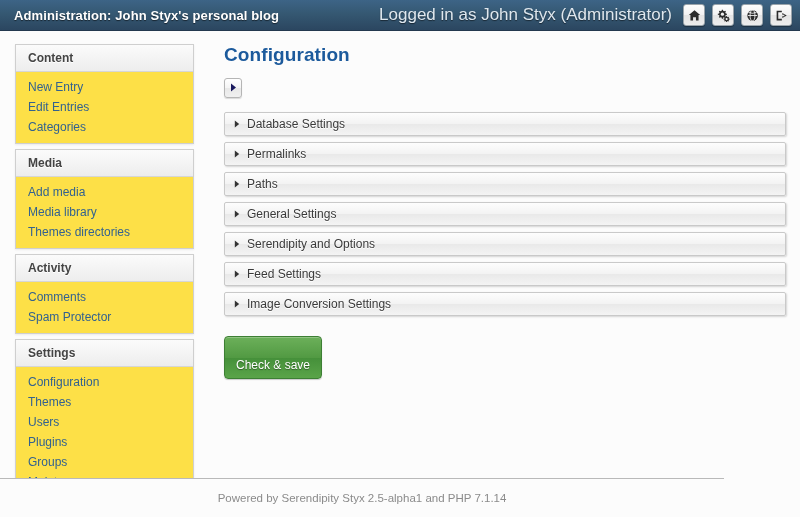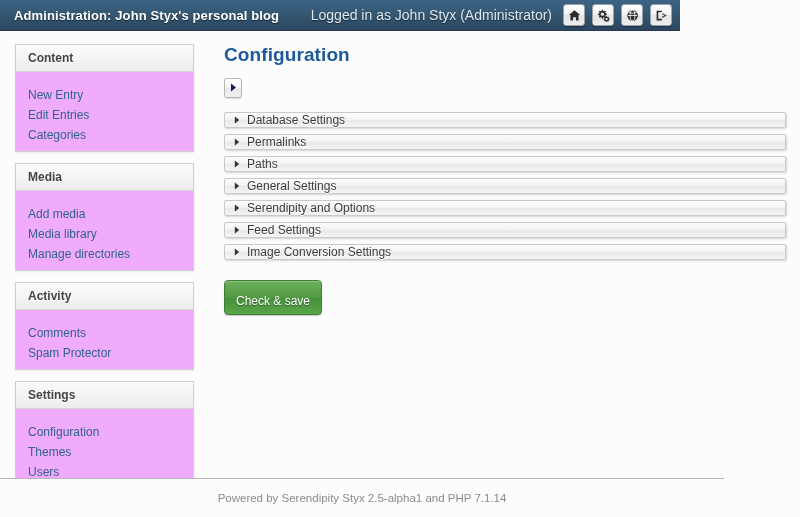--- a/index.html
+++ b/index.html
@@ -9,39 +9,39 @@
     background: #fcfcfc;
     font-family: "Liberation Sans", sans-serif;
     font-size: 12px;
     color: #333;
     overflow: hidden;
   }
 
   
   #topbar {
     position: absolute; top: 0; left: 0;
-    width: 680px; height: 31px;
+    width: 800px; height: 31px;
     background: linear-gradient(to bottom, #3d6486 0%, #355872 45%, #2b4660 100%);
     border-bottom: 1px solid #24394f;
     display: flex; align-items: center;
     justify-content: space-between;
     padding: 0 8px 0 14px;
   }
   #apptitle {
     color: #ffffff;
     font-size: 13px;
     font-weight: bold;
     text-shadow: 0 1px 1px rgba(0,0,0,.55);
     letter-spacing: .1px;
     white-space: nowrap;
   }
   #topright { display: flex; align-items: center; gap: 7px; }
   #loginmsg {
     color: #dfe8ef;
-    font-size: 14px;
+    font-size: 17px;
     text-shadow: 0 1px 1px rgba(0,0,0,.5);
     white-space: nowrap;
     margin-right: 4px;
   }
   .iconbtn {
     width: 22px; height: 22px;
     border-radius: 3px;
     background: linear-gradient(to bottom,#fdfdfd 0%,#f2f2f2 50%,#e4e4e4 51%,#ededed 100%);
     border: 1px solid #9aa4ab;
     box-shadow: 0 1px 1px rgba(0,0,0,.35);
@@ -57,35 +57,35 @@
     background: #fcfcfc;
   }
 
   
   #sidebar {
     position: absolute; left: 15px; top: 13px;
     width: 179px;
   }
   .navbox {
     border: 1px solid #cfcfcf;
-    background: #f0abfc;
-    margin-bottom: 11px;
+    background: #fde047;
+    margin-bottom: 5px;
     box-shadow: 0 1px 2px rgba(0,0,0,.07);
   }
   .navbox h3 {
     margin: 0;
     padding: 6px 0 6px 12px;
     font-size: 12px;
     font-weight: bold;
     color: #444;
     background: linear-gradient(to bottom,#fbfbfb 0%,#ededed 100%);
     border-bottom: 1px solid #d6d6d6;
     text-shadow: 0 1px 0 #fff;
   }
-  .navbox ul { margin: 0; padding: 13px 0 6px 0; list-style: none; }
+  .navbox ul { margin: 0; padding: 5px 0 6px 0; list-style: none; }
   .navbox li { padding: 0; }
   .navbox li a {
     display: block;
     padding: 3px 0 3px 12px;
     font-size: 12px;
     color: #33628f;
     text-decoration: none;
     line-height: 14px;
   }
 
@@ -107,41 +107,41 @@
     border-radius: 3px;
     background: linear-gradient(to bottom,#ffffff 0%,#f4f4f4 50%,#e8e8e8 51%,#f0f0f0 100%);
     box-shadow: 0 1px 1px rgba(0,0,0,.14);
     display: flex; align-items: center; justify-content: center;
     cursor: pointer;
     margin-bottom: 14px;
   }
   .accordion { margin: 0; padding: 0; }
   .panel {
     position: relative;
-    height: 16px;
+    height: 24px;
     margin-bottom: 6px;
     border: 1px solid #c9c9c9;
     border-radius: 2px;
     background: linear-gradient(to bottom,#fdfdfd 0%,#f3f3f3 48%,#e9e9e9 52%,#f4f4f4 100%);
     box-shadow: 1px 1px 2px rgba(0,0,0,.16);
     display: flex; align-items: center;
     padding-left: 9px;
     cursor: pointer;
   }
   .panel .tri { margin-right: 7px; display: flex; }
   .panel .plabel {
     font-size: 12px;
     color: #3a3a3a;
     text-shadow: 0 1px 0 #fff;
     line-height: 12px;
   }
   #savebtn {
     margin-top: 14px;
     display: inline-block;
-    padding: 14px 11px 6px 11px;
+    padding: 22px 11px 6px 11px;
     font-size: 12px;
     font-weight: normal;
     color: #ffffff;
     text-shadow: 0 1px 1px rgba(0,0,0,.4);
     background: linear-gradient(to bottom,#6cb05a 0%,#529a43 50%,#45903a 51%,#5aa449 100%);
     border: 1px solid #3d7f34;
     border-radius: 4px;
     box-shadow: 0 1px 1px rgba(0,0,0,.2), inset 0 1px 0 rgba(255,255,255,.25);
     cursor: pointer;
     line-height: 13px;
@@ -231,21 +231,21 @@
     <div class="navbox">
       <h3>Media</h3>
       <ul>
         <li>
             <a href="#">Add media</a>
           </li>
         <li>
             <a href="#">Media library</a>
           </li>
         <li>
-            <a href="#">Manage directories</a>
+            <a href="#">Themes directories</a>
           </li>
       </ul>
     </div>
 
     <div class="navbox">
       <h3>Activity</h3>
       <ul>
         <li>
             <a href="#">Comments</a>
           </li>

